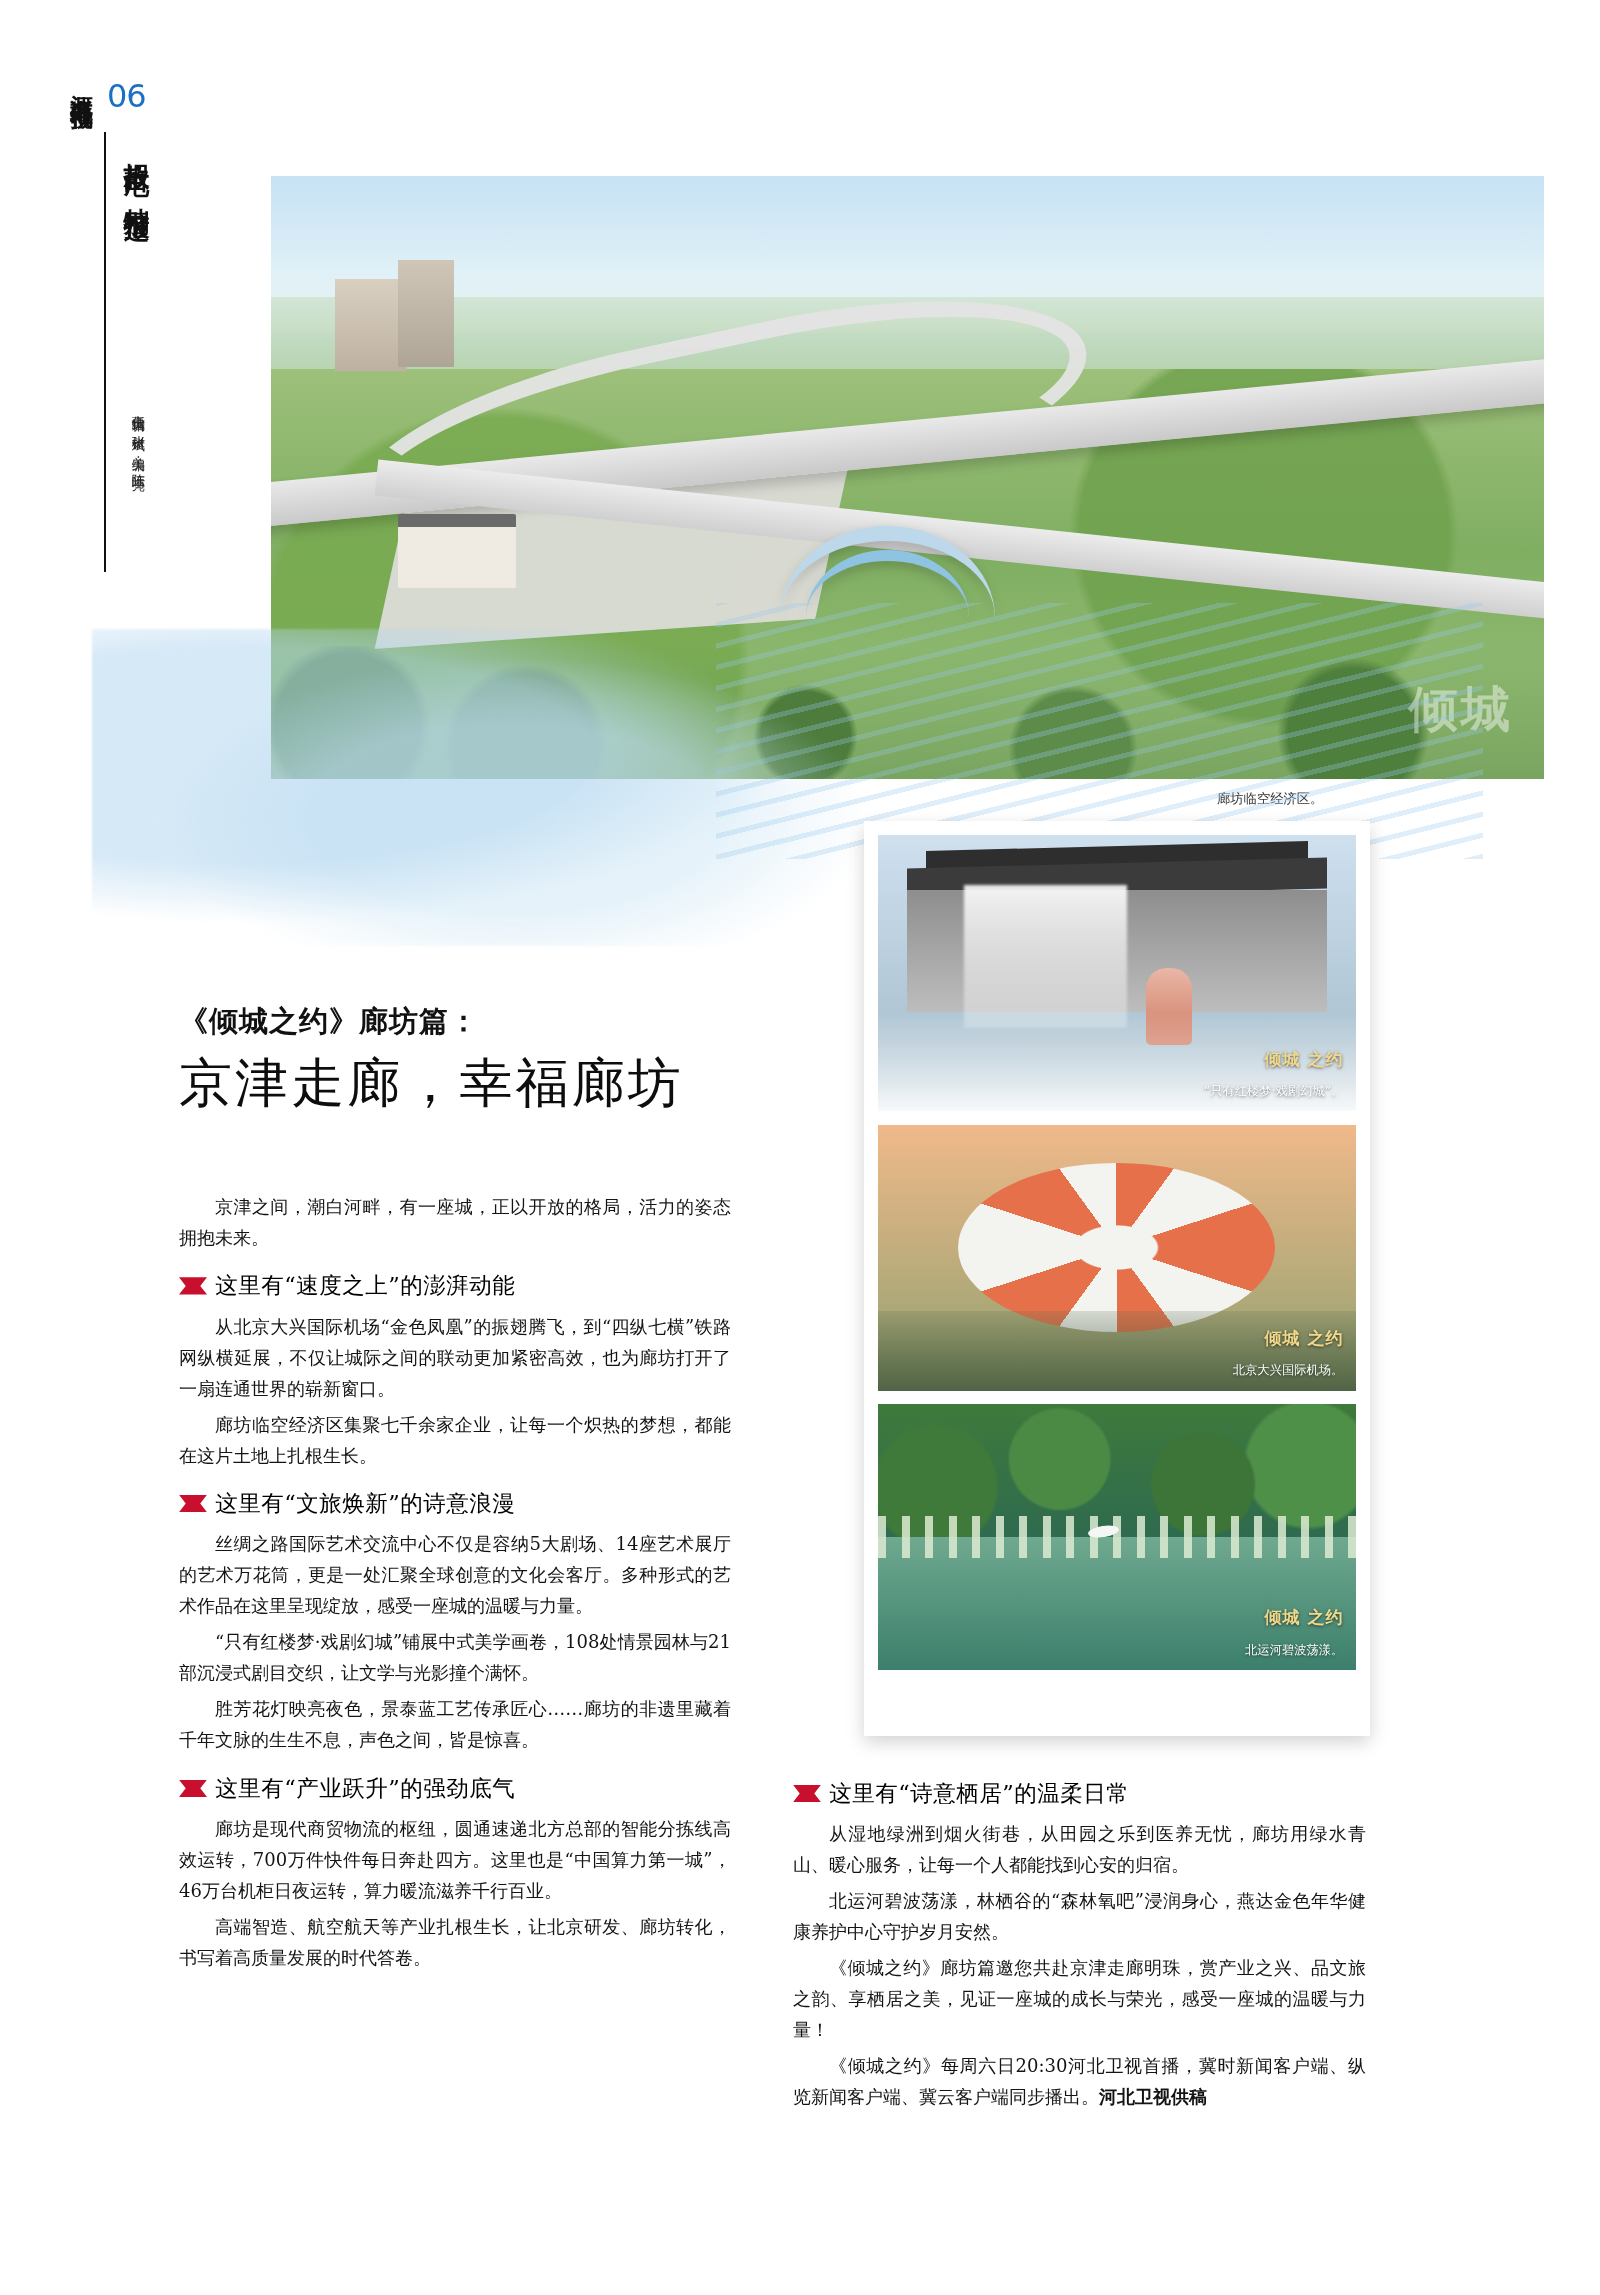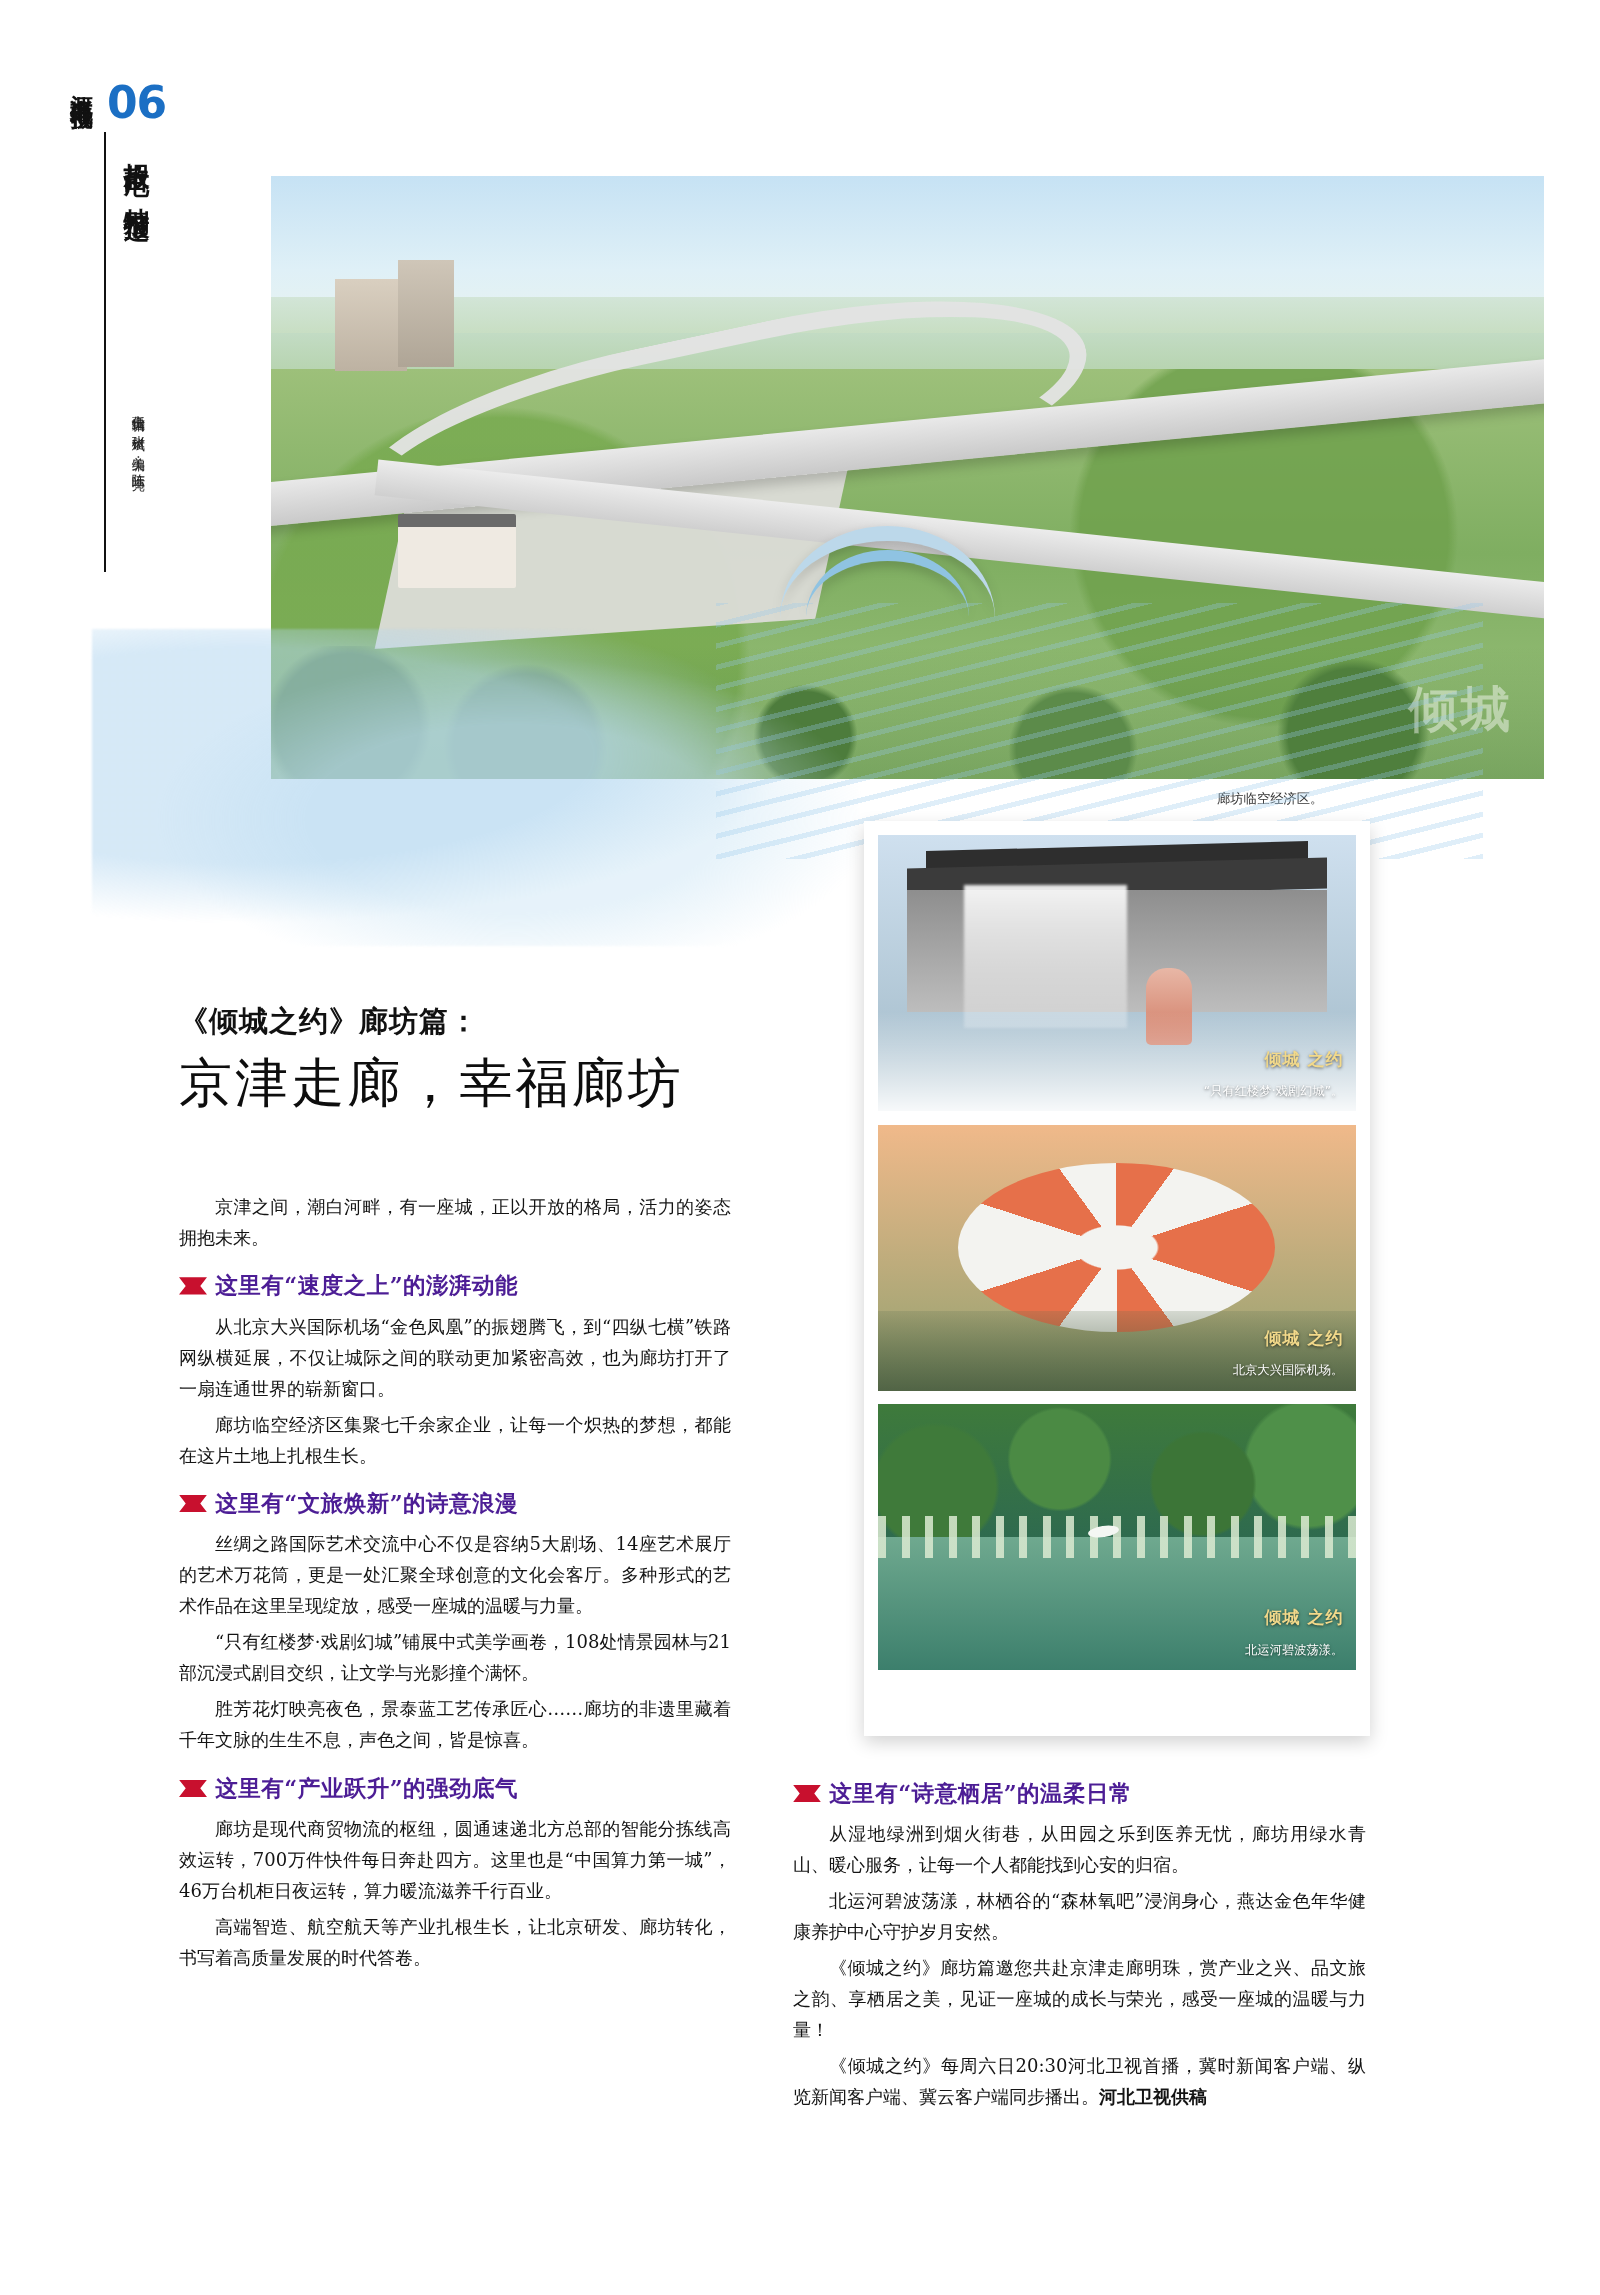--- a/index.html
+++ b/index.html
@@ -13,21 +13,21 @@
   }
   .page{position:absolute;inset:0;}
 
   
   .rail{
     position:absolute;left:51px;top:77px;width:102px;height:562px;
   }
   .rail .pagenum{
     position:absolute;left:56px;top:0;
     font-family:"DejaVu Sans", sans-serif;
-    font-weight:bold;font-size:44px;color:#1b6fc4;letter-spacing:-1px;
+    font-weight:normal;font-size:32px;color:#1b6fc4;letter-spacing:-1px;
   }
   .rail .vline{
     position:absolute;left:53px;top:55px;width:1.5px;height:440px;background:#111;
   }
   .rail .papername{
     position:absolute;left:5.1px;top:0px;width:40px;
     font-size:22.5px;line-height:28px;font-weight:bold;
     writing-mode:vertical-rl;text-orientation:upright;
     letter-spacing:2px;color:#111;
     font-family:"DejaVu Serif", serif;
@@ -211,21 +211,21 @@
   }
   p.body{
     margin:0 0 5.1px 0;
     font-size:18px;line-height:31px;text-indent:36px;
     text-align:justify;color:#141414;
     font-family:"DejaVu Serif",serif;
   }
   .subhead{
     display:flex;align-items:center;gap:8.2px;
     margin:17.4px 0 9.2px 0;
-    font-size:22.5px;font-weight:bold;color:#4c1d95;letter-spacing:0.5px;
+    font-size:22.5px;font-weight:normal;color:#000000;letter-spacing:0.5px;
     font-family:"DejaVu Serif",serif;
   }
   .flag{
     width:28px;height:17.4px;flex:0 0 auto;
     background:#c8102e;
     clip-path:polygon(0 0, 100% 0, 76% 50%, 100% 100%, 0 100%, 24% 50%);
   }
   .src{font-weight:bold;}
 </style>
 </head>

